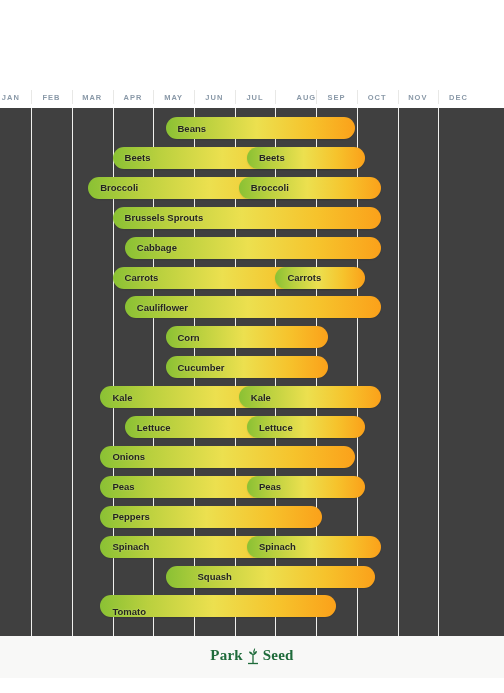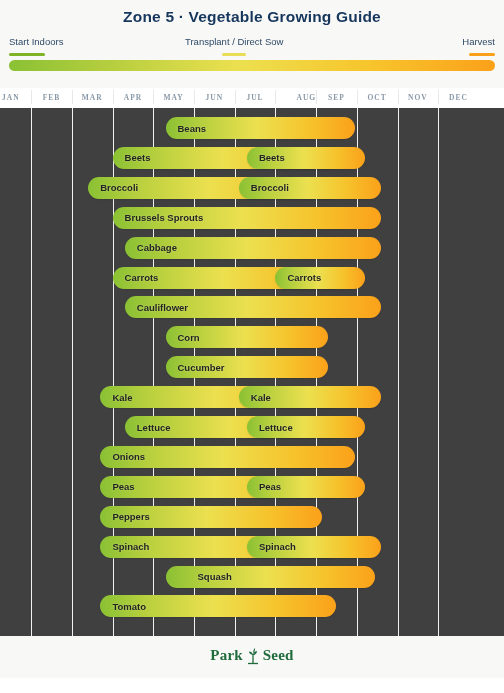--- a/index.html
+++ b/index.html
@@ -39,21 +39,20 @@
   .legend-bar{
     position:absolute;left:9px;top:60px;width:486px;height:11px;
     border-radius:6px;
     background:linear-gradient(to right,#8ac134 0%,#b8cf3f 22%,#ece04f 47%,#f7c52c 74%,#fba11a 100%);
   }
 
   
   .months{
     position:absolute;left:0;top:88px;width:504px;height:20px;
     background:#ffffff;
-    font-family:Liberation Serif, serif;
   }
   .month{
     position:absolute;top:4px;height:12px;line-height:12px;
     font-size:7.5px;font-weight:bold;letter-spacing:1px;
     color:#8a99a8;text-align:center;
   }
   .month-sep{
     position:absolute;top:2px;width:1px;height:14px;background:#e8e8e6;
   }
 
@@ -88,40 +87,20 @@
     font-family:"Liberation Serif", serif;
     font-size:15px;font-weight:bold;letter-spacing:.2px;color:#1f6b3b;
   }
   .brand-mark{display:inline-block;width:16px;height:18px;}
 </style>
 </head>
 <body>
 
 <div class="page">
 
-  <div class="header">
-    <div class="title">Zone 5 · Vegetable Growing Guide</div>
-
-    <div class="legend">
-      <div class="legend-item lg-left">
-        <div class="legend-label">Start Indoors</div>
-        <div class="legend-swatch"></div>
-      </div>
-      <div class="legend-item lg-mid">
-        <div class="legend-label">Transplant / Direct Sow</div>
-        <div class="legend-swatch"></div>
-      </div>
-      <div class="legend-item lg-right">
-        <div class="legend-label">Harvest</div>
-        <div class="legend-swatch"></div>
-      </div>
-    </div>
-
-    <div class="legend-bar"></div>
-  </div>
 
   <div class="months" id="months">
       <div class="month" style="left: -9.5px; width: 40.7px;">JAN</div>
       <div class="month" style="left: 31.2px; width: 40.7px;">FEB</div>
       <div class="month-sep" style="left: 31px;"></div>
       <div class="month" style="left: 71.9px; width: 40.7px;">MAR</div>
       <div class="month-sep" style="left: 72px;"></div>
       <div class="month" style="left: 112.6px; width: 40.7px;">APR</div>
       <div class="month-sep" style="left: 113px;"></div>
       <div class="month" style="left: 153.3px; width: 40.7px;">MAY</div>
@@ -216,21 +195,21 @@
       </div>
       <div class="bar" style="left: 100.39px; width: 240.13px; top: 427.6px; height: 22px; background: linear-gradient(to right, rgb(138, 193, 52) 0%, rgb(185, 208, 62) 20%, rgb(236, 224, 79) 48%, rgb(246, 195, 44) 76%, rgb(251, 161, 26) 100%);">
         <span class="bar-label">Spinach</span>
       </div>
       <div class="bar" style="left: 246.91px; width: 134.31px; top: 427.6px; height: 22px; background: linear-gradient(to right, rgb(138, 193, 52) 0%, rgb(185, 208, 62) 20%, rgb(236, 224, 79) 48%, rgb(246, 195, 44) 76%, rgb(251, 161, 26) 100%);">
         <span class="bar-label">Spinach</span>
       </div>
       <div class="bar" style="left: 165.51px; width: 189.255px; top: 457.5px; height: 22px; background: linear-gradient(to right, rgb(138, 193, 52) 0%, rgb(185, 208, 62) 20%, rgb(236, 224, 79) 48%, rgb(246, 195, 44) 76%, rgb(251, 161, 26) 100%); padding-left: 20px;">
         <span class="bar-label">Squash</span>
       </div>
-      <div class="bar" style="left: 100.39px; width: 236px; top: 487.4px; height: 22px; background: linear-gradient(to right, rgb(138, 193, 52) 0%, rgb(185, 208, 62) 20%, rgb(236, 224, 79) 48%, rgb(246, 195, 44) 76%, rgb(251, 161, 26) 100%);">
+      <div class="bar" style="left: 100.39px; width: 236px; top: 487.4px; height: 22px; background: linear-gradient(to right, rgb(138, 193, 52) 0%, rgb(185, 208, 62) 20%, rgb(236, 224, 79) 48%, rgb(246, 195, 44) 76%, rgb(251, 161, 26) 100%); align-items: flex-end;">
         <span class="bar-label">Tomato</span>
       </div>
     </div>
 
   <div class="footer">
     <div class="brand">
       <span class="brand-word">Park</span>
       <span class="brand-mark">
         <svg viewBox="0 0 16 18" width="16" height="18" aria-hidden="true">
           <path d="M8 17 L8 7" stroke="#1f6b3b" stroke-width="1.3" fill="none"></path>

